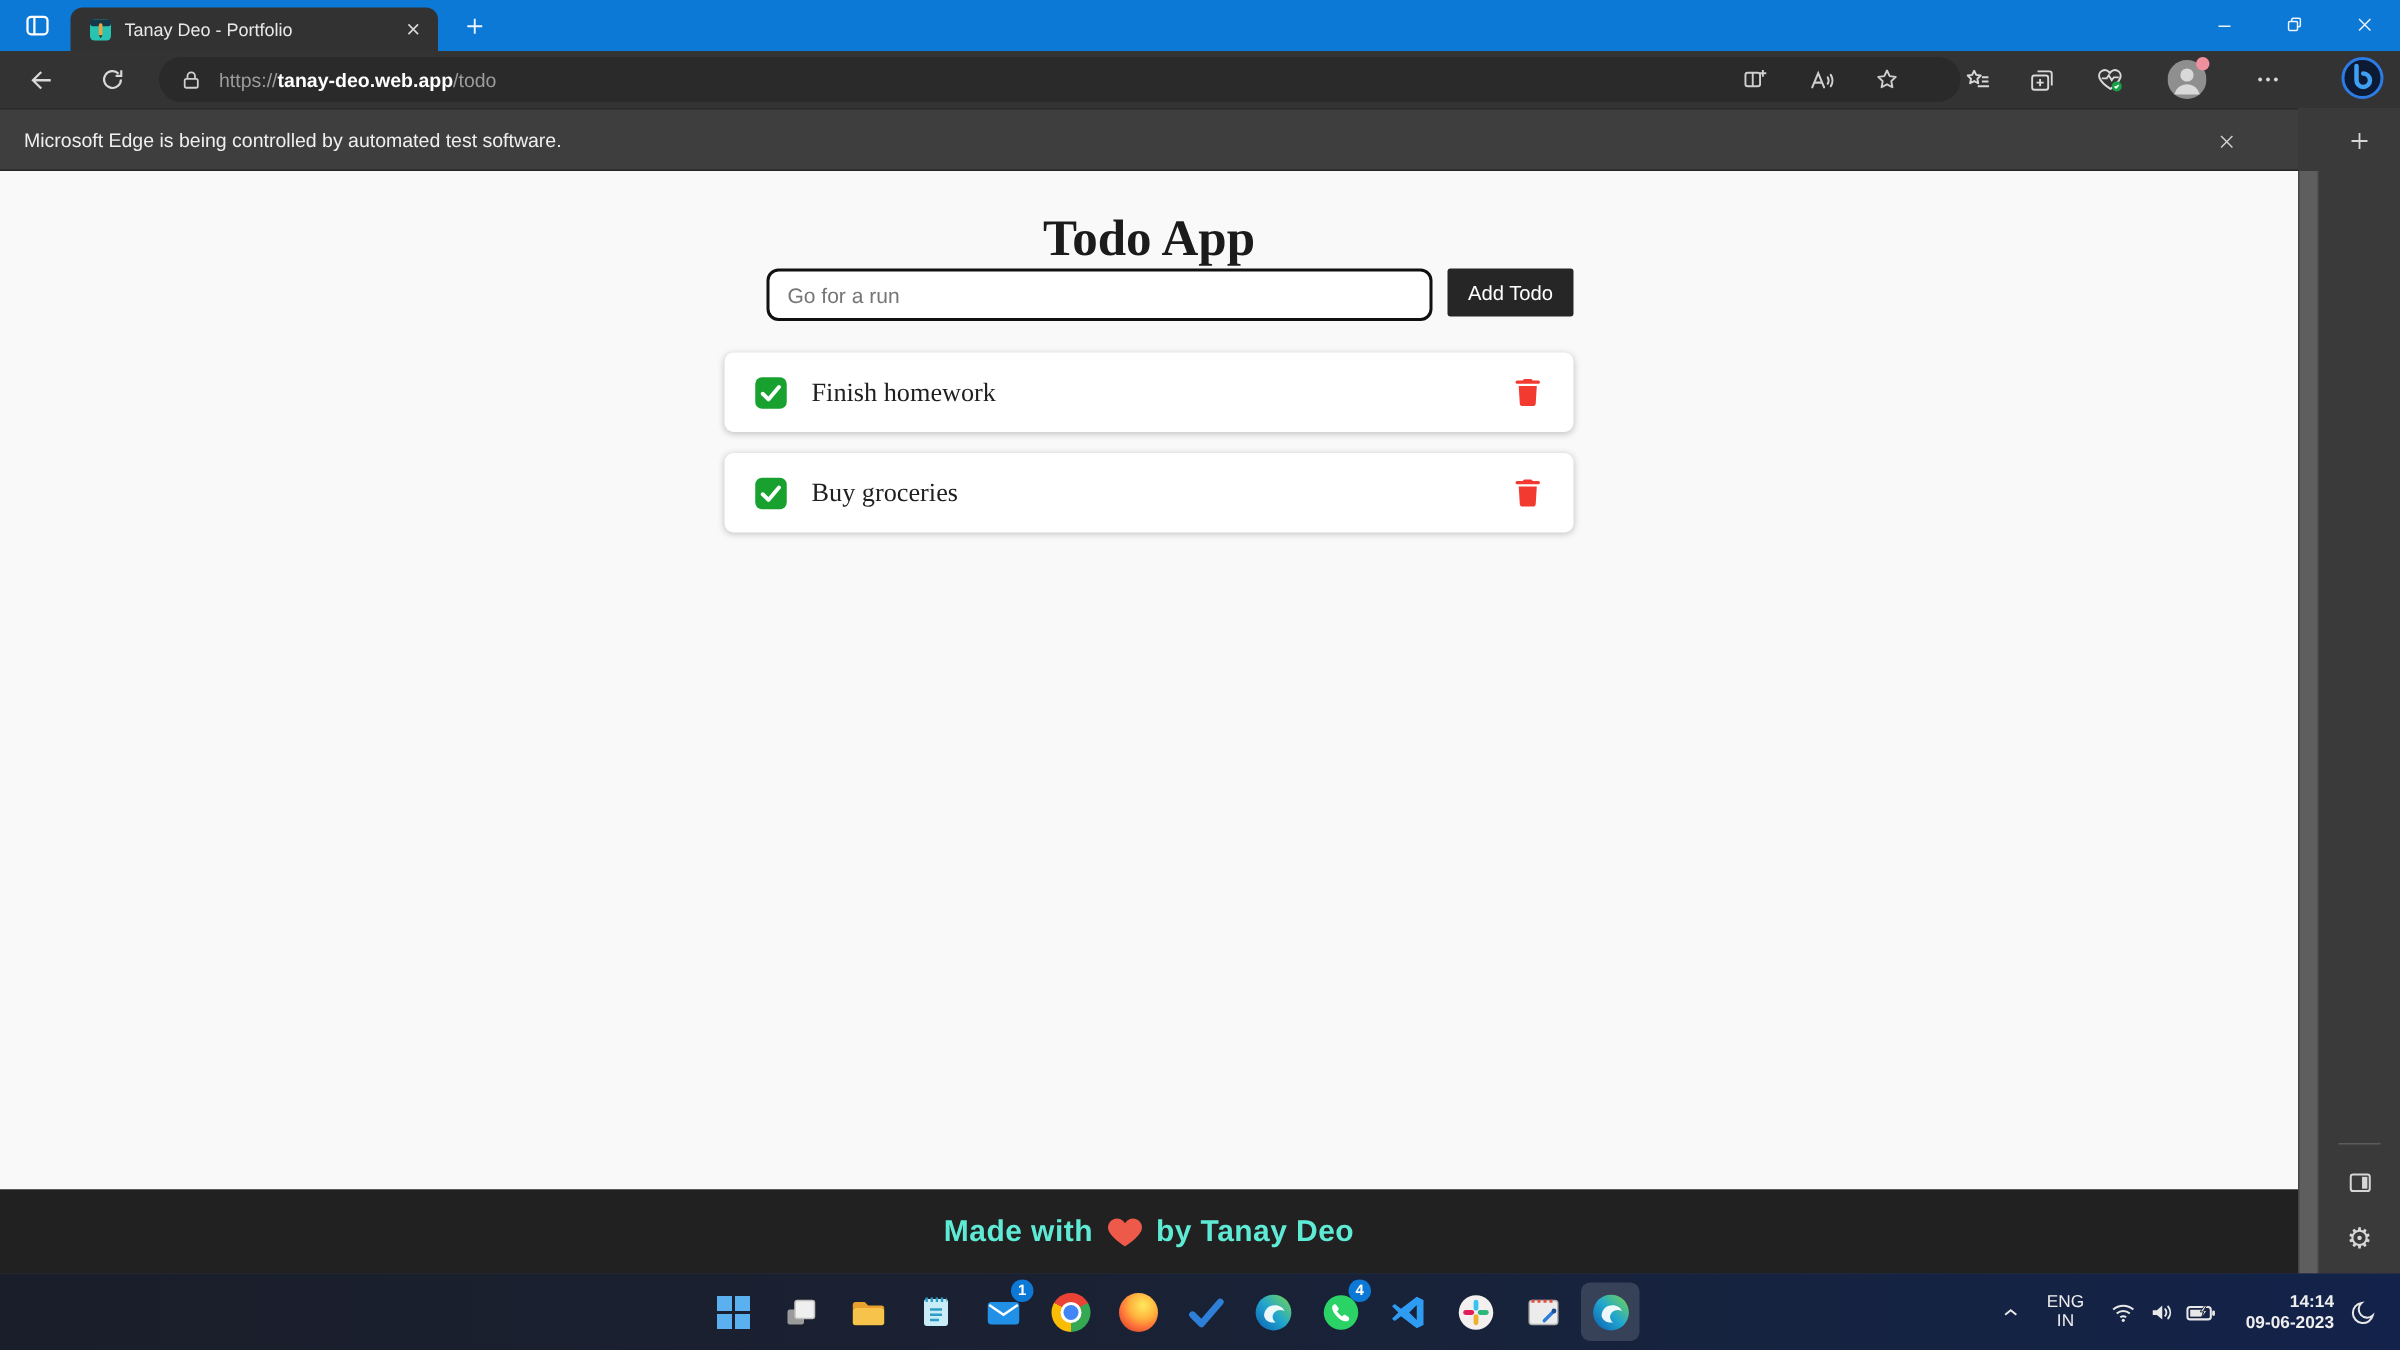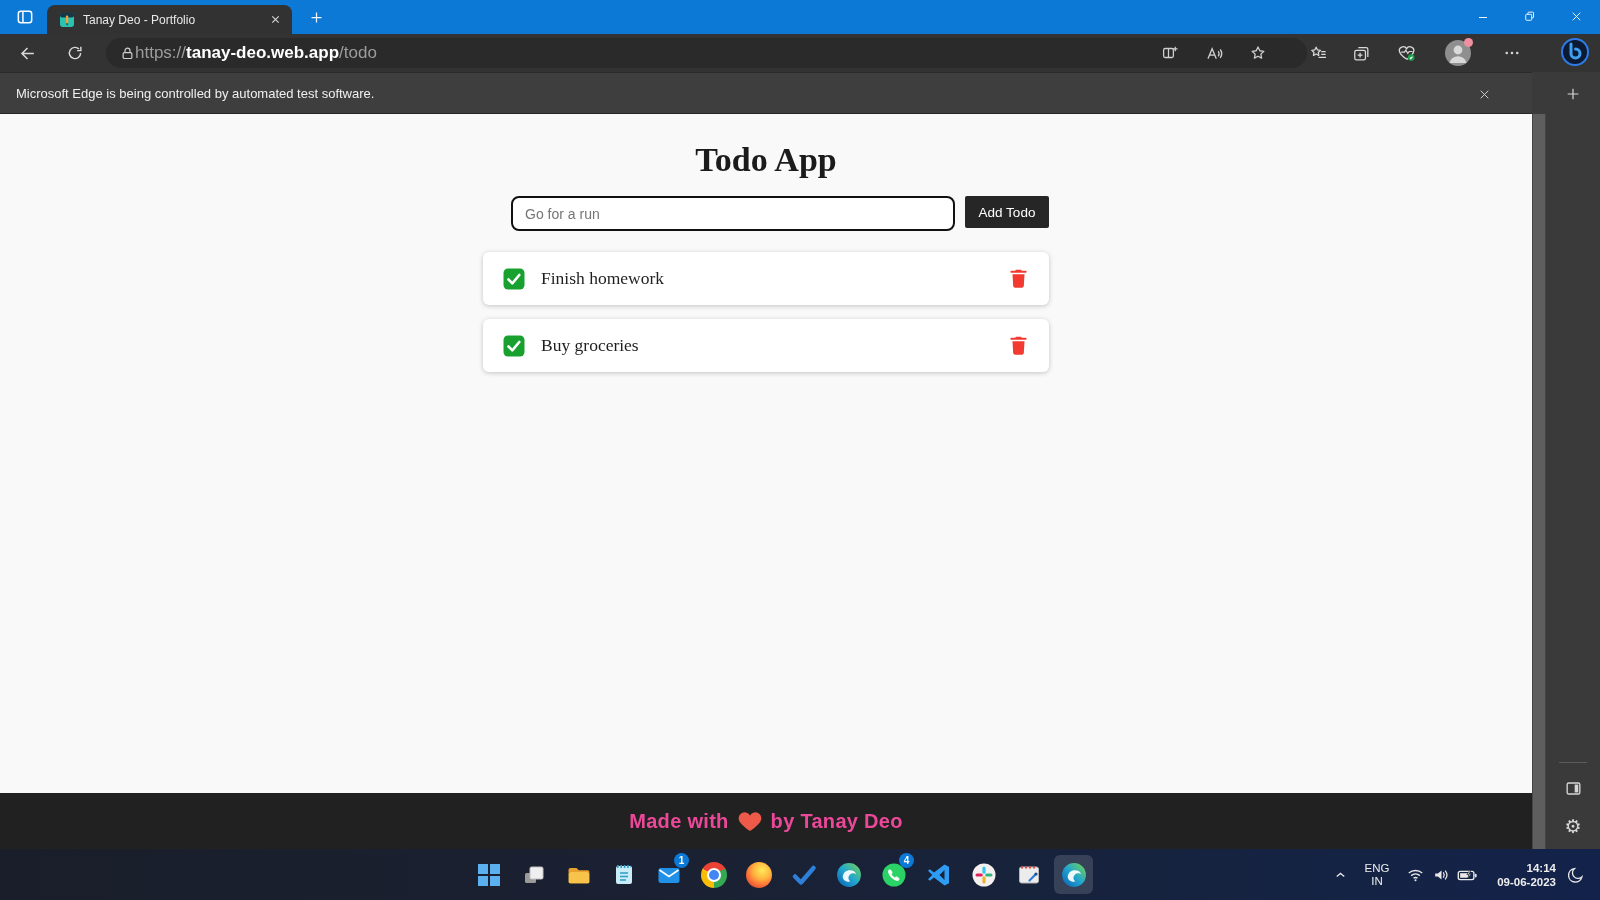--- a/index.html
+++ b/index.html
@@ -14,47 +14,47 @@
   .tab-title{flex:1;margin-left:8px;font-size:12px;color:#e8e8e8;white-space:nowrap;overflow:hidden;}
   .tab-close{width:18px;height:18px;display:flex;align-items:center;justify-content:center;border-radius:4px;}
   .newtab{position:absolute;left:302px;top:4px;width:28px;height:26px;display:flex;align-items:center;justify-content:center;border-radius:4px;}
   .win-controls{position:absolute;right:0;top:0;height:33px;display:flex;}
   .win-controls .wbtn{width:47px;height:33px;display:flex;align-items:center;justify-content:center;}
 
   
   .toolbar{position:absolute;left:0;top:34px;width:1600px;height:38px;background:#333333;}
   .ibtn{position:absolute;top:4px;width:30px;height:30px;display:flex;align-items:center;justify-content:center;border-radius:6px;}
   .addressbar{position:absolute;left:106px;top:4px;width:1201px;height:30px;background:#2a2a2a;border-radius:15px;display:flex;align-items:center;padding:0 34px 0 14px;box-sizing:border-box;}
-  .url{margin-left:0;font-size:17px;color:#9c9c9c;white-space:nowrap;}
+  .url{margin-left:11px;font-size:13px;color:#9c9c9c;white-space:nowrap;}
   .url .host{color:#ffffff;font-weight:bold;}
   .pill-spacer{flex:1}
   .pillbtn{width:30px;height:30px;display:flex;align-items:center;justify-content:center;margin-left:14px;border-radius:6px;}
   .avatar-wrap{position:absolute;left:1445px;top:6px;width:26px;height:26px;}
   .avatar-dot{position:absolute;right:-2px;top:-2px;width:9px;height:9px;border-radius:50%;background:#f08f9e;}
 
   
   .infobar{position:absolute;left:0;top:72px;width:1532px;height:42px;background:#3e3e3e;border-top:1px solid #2a2a2a;border-bottom:1px solid #262626;box-sizing:border-box;display:flex;align-items:center;}
   .infobar-text{margin-left:16px;font-size:13px;color:#efefef;}
   .infobar-close{position:absolute;right:34px;top:7px;width:28px;height:28px;display:flex;align-items:center;justify-content:center;border-radius:4px;}
 
   
   .page{position:absolute;left:0;top:114px;width:1532px;height:679px;background:#f9f9f9;}
   .page h1{margin:27px 0 0 0;text-align:center;font-family:"Liberation Serif",serif;font-size:34px;font-weight:bold;color:#1b1b1b;}
   .appcol{width:566px;margin:0 auto;}
-  .input-row{display:flex;margin-top:17px;gap:10px;padding-left:28px;}
+  .input-row{display:flex;gap:10px;padding-left:28px;}
   .todo-input{flex:1;height:31px;border:2px solid #111;border-radius:8px;padding:0 12px;font-size:14px;color:#555;background:#fff;font-family:"Liberation Sans",sans-serif;outline:none;}
   .add-btn{width:84px;height:32px;background:#262626;color:#fff;border:none;border-radius:2px;font-size:13.5px;font-family:"Liberation Sans",sans-serif;}
   .todo-card{display:flex;align-items:center;height:53px;background:#fff;border-radius:6px;box-shadow:0 1px 5px rgba(0,0,0,.22);padding:0 20px;box-sizing:border-box;margin-top:21px;}
   .todo-card + .todo-card{margin-top:14px;}
   .todo-label{margin-left:16px;font-family:"Liberation Serif",serif;font-size:17.5px;color:#1f1f1f;flex:1;}
   .trash-btn{width:22px;height:24px;display:flex;align-items:center;justify-content:center;border:none;background:none;padding:0;}
 
   
   .footer{position:absolute;left:0;top:793px;width:1532px;height:56px;background:#212121;display:flex;align-items:center;justify-content:center;gap:9px;}
-  .footer span{color:#ec4899;font-size:20px;font-weight:bold;letter-spacing:.3px;}
+  .footer span{color:#5eead4;font-size:20px;font-weight:bold;letter-spacing:.3px;}
 
   
   .scrollbar{position:absolute;left:1532px;top:114px;width:14px;height:735px;background:#454545;}
   .scrollbar .thumb{position:absolute;left:1px;top:0;width:12px;height:100%;background:#5e5e5e;}
   .edge-sidebar{position:absolute;left:1546px;top:72px;width:54px;height:777px;background:#3a3a3a;}
   .sb-btn{position:absolute;left:12px;width:30px;height:30px;display:flex;align-items:center;justify-content:center;border-radius:6px;}
   .sb-divider{position:absolute;left:13px;bottom:86px;width:28px;height:1px;background:#5c5c5c;}
   .gear{font-family:"DejaVu Sans",sans-serif;font-size:19px;color:#d6d6d6;}
 
   

